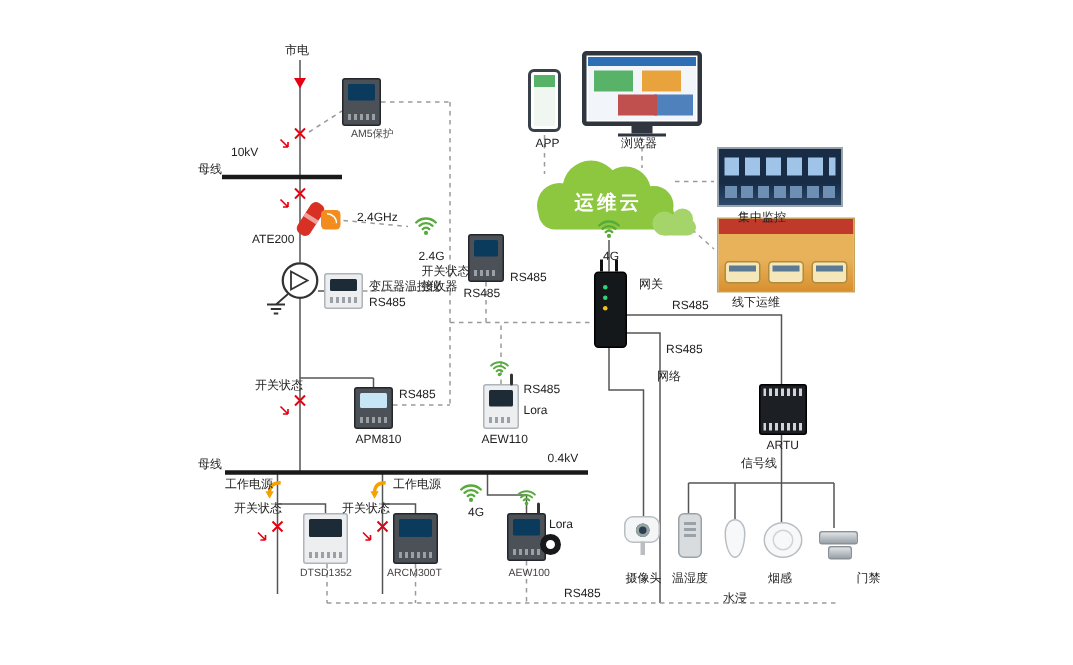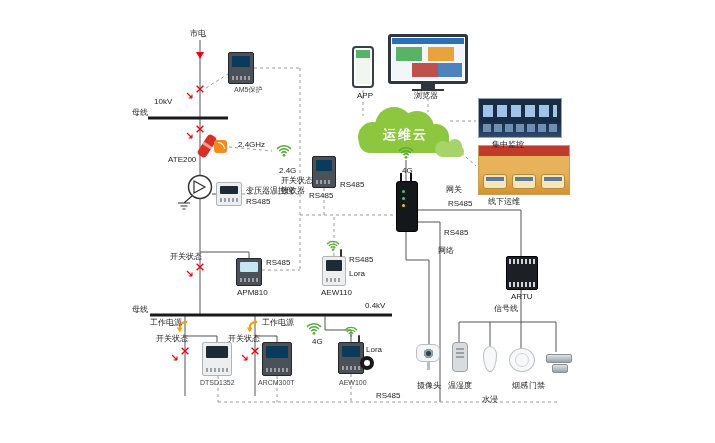--- a/index.html
+++ b/index.html
@@ -266,21 +266,21 @@
   <div class="lbl" style="left:281px;top:186px;">接收器</div>
   <div class="lbl" style="left:340px;top:180px;">RS485</div>
   <div class="lbl" style="left:309px;top:191px;">RS485</div>
   <div class="lbl" style="left:246px;top:186px;">变压器温控仪</div>
   <div class="lbl" style="left:246px;top:197px;">RS485</div>
 
   <div class="lbl" style="left:357px;top:91px;">APP</div>
   <div class="lbl" style="left:414px;top:91px;">浏览器</div>
   <div class="cloud-label" style="left:383px;top:126px;">运维云</div>
   <div class="lbl" style="left:402px;top:166px;">4G</div>
-  <div class="lbl" style="left:446px;top:185px;">网关</div>
+  <div class="lbl" style="left:426px;top:185px;">网关</div>
   <div class="lbl" style="left:492px;top:140px;">集中监控</div>
   <div class="lbl" style="left:488px;top:197px;">线下运维</div>
   <div class="lbl" style="left:448px;top:199px;">RS485</div>
   <div class="lbl" style="left:444px;top:228px;">RS485</div>
   <div class="lbl" style="left:410px;top:246px;padding-left:28px;">网络</div>
   <div class="lbl" style="left:511px;top:292px;">ARTU</div>
   <div class="lbl" style="left:494px;top:304px;">信号线</div>
 
   <div class="lbl" style="left:170px;top:252px;">开关状态</div>
   <div class="lbl" style="left:237px;top:288px;">APM810</div>
@@ -299,15 +299,15 @@
   <div class="lbl" style="left:366px;top:345px;">Lora</div>
 
   <div class="lbl small" style="left:200px;top:379px;">DTSD1352</div>
   <div class="lbl small" style="left:258px;top:379px;">ARCM300T</div>
   <div class="lbl small" style="left:339px;top:379px;">AEW100</div>
   <div class="lbl" style="left:376px;top:391px;">RS485</div>
   <div class="lbl" style="left:417px;top:381px;">摄像头</div>
   <div class="lbl" style="left:448px;top:381px;">温湿度</div>
   <div class="lbl" style="left:482px;top:395px;font-family:Liberation Mono, monospace;">水浸</div>
   <div class="lbl" style="left:512px;top:381px;">烟感</div>
-  <div class="lbl" style="left:529px;top:381px;">门禁</div>
+  <div class="lbl" style="left:571px;top:381px;">门禁</div>
 
 </div>
 
 </body></html>

